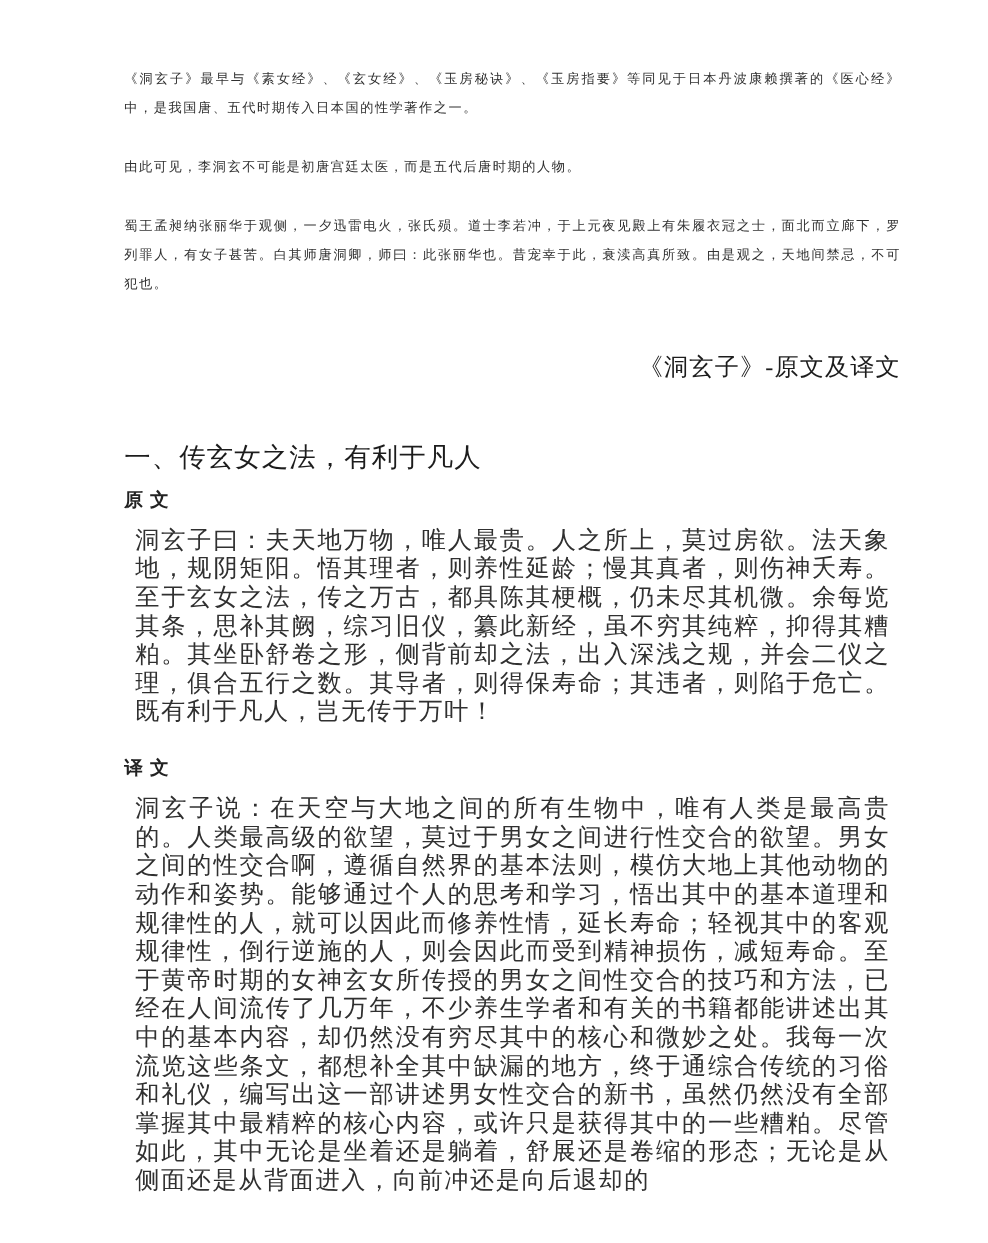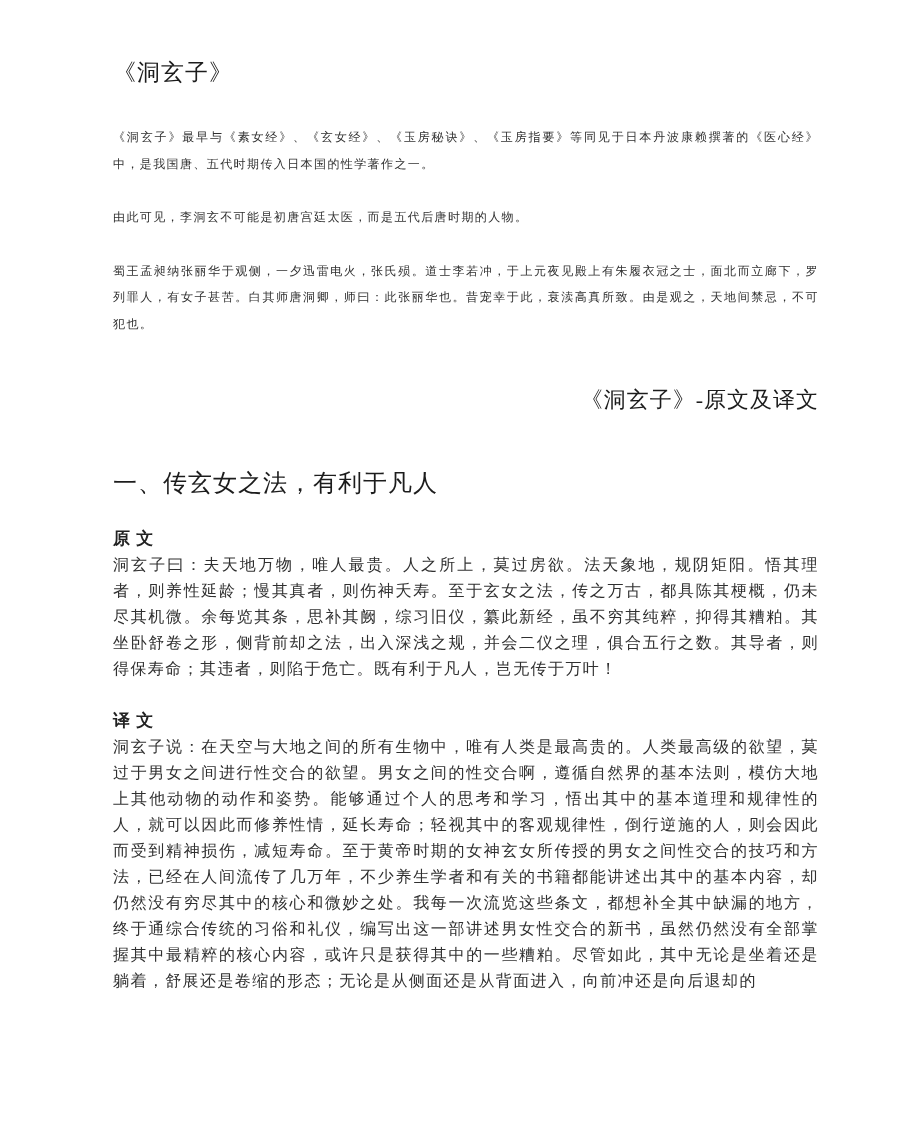--- a/index.html
+++ b/index.html
@@ -52,41 +52,40 @@
     color: #1c1c1c;
     letter-spacing: 1px;
     margin: 52px 0 0 0;
     line-height: 30px;
   }
   .block-label {
     font-size: 17px;
     font-weight: bold;
     color: #222222;
     letter-spacing: 1px;
-    margin: 28px 0 0 0;
+    margin: 10px 0 0 0;
     line-height: 26px;
   }
   .block-text {
-    font-size: 16px;
+    font-size: 22px;
     line-height: 26px;
     letter-spacing: 1.4px;
     text-align: justify;
-    margin: 0;
+    margin: 10px;
   }
   .translation-label {
     margin-top: 26px;
   }
 </style>
 </head>
 <body>
 
 <div class="page">
   <div class="content">
 
-    <h1 class="doc-title">《洞玄子》</h1>
 
     <p class="intro-para">《洞玄子》最早与《素女经》、《玄女经》、《玉房秘诀》、《玉房指要》等同见于日本丹波康赖撰著的《医心经》中，是我国唐、五代时期传入日本国的性学著作之一。</p>
 
 
     <p class="intro-para">由此可见，李洞玄不可能是初唐宫廷太医，而是五代后唐时期的人物。</p>
 
     <p class="intro-para">蜀王孟昶纳张丽华于观侧，一夕迅雷电火，张氏殒。道士李若冲，于上元夜见殿上有朱履衣冠之士，面北而立廊下，罗列罪人，有女子甚苦。白其师唐洞卿，师曰：此张丽华也。昔宠幸于此，衰渎高真所致。由是观之，天地间禁忌，不可犯也。</p>
 
     <h2 class="section-title">《洞玄子》-原文及译文</h2>
 

